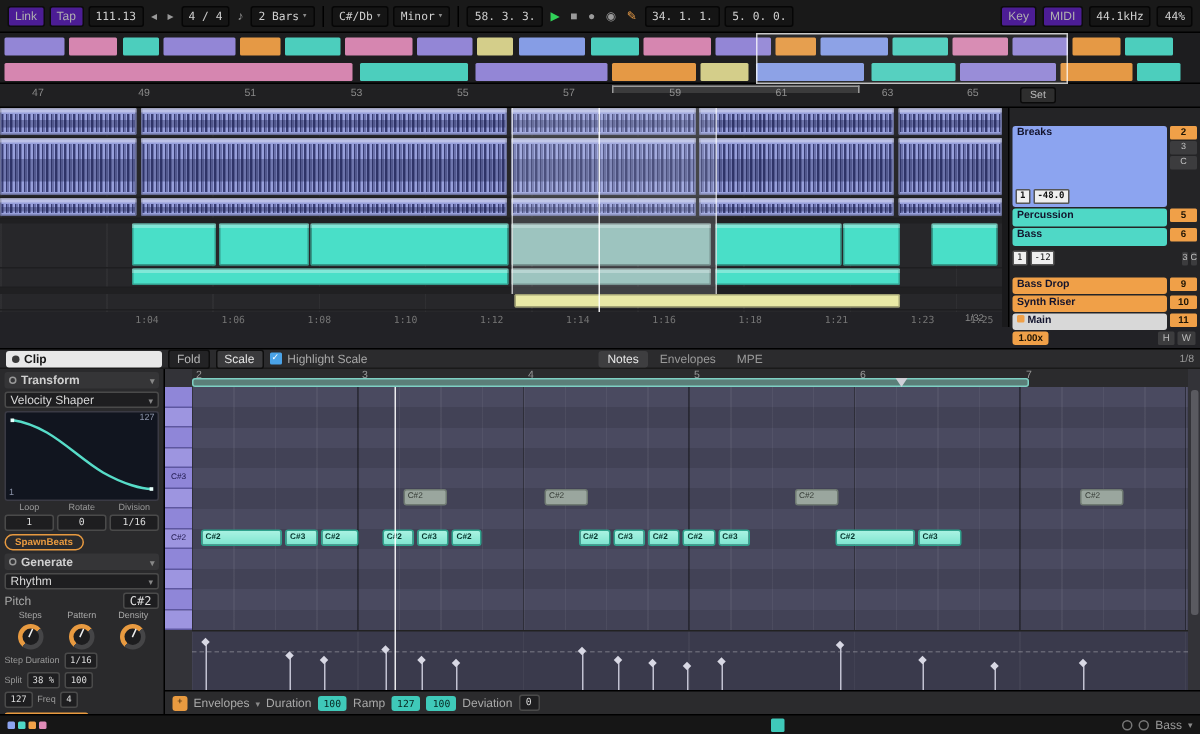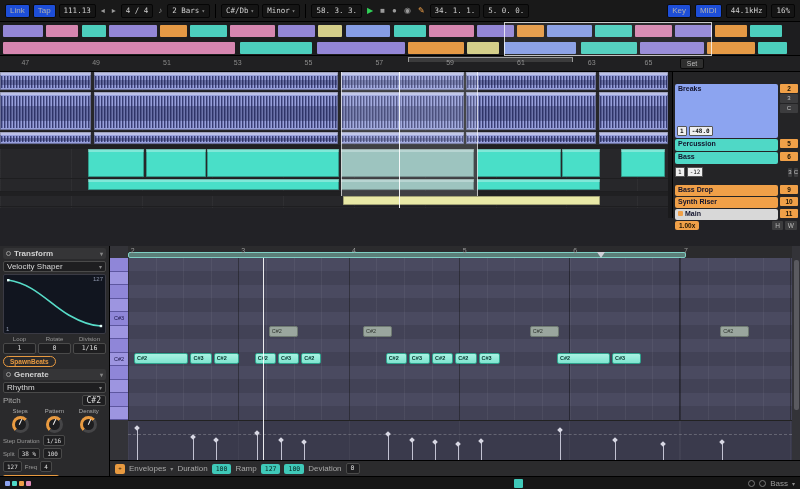--- a/index.html
+++ b/index.html
@@ -4,21 +4,21 @@
 <style>
   * { margin:0; padding:0; box-sizing:border-box; }
   html,body { background:#111; }
   body { font-family:"Liberation Sans", sans-serif; font-size:8px; color:#b8b8b8; }
   #app { position:relative; width:800px; height:489px; background:#222226; overflow:hidden; }
   .abs { position:absolute; }
 
   
   #transport { position:absolute; left:0; top:0; width:800px; height:22px; background:#191919;
     border-bottom:1px solid #000; display:flex; align-items:center; gap:3px; padding:0 5px; }
-  .tbtn { background:#1d4ed8; border:1px solid #0c0c0c; color:#b0b0b0; padding:1px 4px; border-radius:2px; line-height:10px; }
+  .tbtn { background:#4c1d95; border:1px solid #0c0c0c; color:#b0b0b0; padding:1px 4px; border-radius:2px; line-height:10px; }
   .lcd  { background:#151515; border:1px solid #060606; color:#cfcfcf; padding:1px 4px; border-radius:2px;
           font-family:"DejaVu Sans Mono", monospace; font-size:7.5px; line-height:10px; display:flex; gap:2px; align-items:center;}
   .vsep { width:1px; height:14px; background:#000; margin:0 2px; }
   .ticon { font-size:8px; color:#9a9a9a; padding:1px 2px; }
   .play  { color:#31d158; }
   .pencil{ color:#f0a048; }
   .rgroup{ margin-left:auto; display:flex; gap:4px; align-items:center; }
   .chev { font-size:6px; color:#8a8a8a; }
 
   
@@ -227,21 +227,21 @@
     <span class="lcd">
         <span>5. 0. 0.</span>
       </span>
     <div class="rgroup">
       <span class="tbtn">Key</span>
       <span class="tbtn">MIDI</span>
       <span class="lcd">
           <span>44.1kHz</span>
         </span>
       <span class="lcd">
-          <span>16%</span>
+          <span>44%</span>
         </span>
     </div>
   </div>
 
   <div id="overview">
     <div id="ov0" class="ovrow">
         <div class="seg" style="left: 0.4%; width: 5%; background: rgb(154, 140, 224);"></div>
         <div class="seg" style="left: 5.8%; width: 4%; background: rgb(224, 140, 184);"></div>
         <div class="seg" style="left: 10.2%; width: 3%; background: rgb(79, 216, 198);"></div>
         <div class="seg" style="left: 13.6%; width: 6%; background: rgb(154, 140, 224);"></div>
@@ -364,20 +364,34 @@
         </div>
         <div class="trow gap" style="height: 4px;"></div>
         <div class="trow yellow" style="height: 11px;">
           <div class="clip yellow" style="left: 51.4%; width: 38.4%;"></div>
         </div>
       </div>
     <div id="arrsel" style="left: 51%; width: 20.6%;"></div>
     <div id="arrplayhead" style="left: 59.8%;"></div>
   </div>
   <div id="arrscroll"></div>
+  <div id="timeticks">
+    <span id="gridlabel">1/32</span>
+  <div class="ttick" style="left: 13.5%;">1:04</div>
+      <div class="ttick" style="left: 22.1%;">1:06</div>
+      <div class="ttick" style="left: 30.7%;">1:08</div>
+      <div class="ttick" style="left: 39.3%;">1:10</div>
+      <div class="ttick" style="left: 47.9%;">1:12</div>
+      <div class="ttick" style="left: 56.5%;">1:14</div>
+      <div class="ttick" style="left: 65.1%;">1:16</div>
+      <div class="ttick" style="left: 73.7%;">1:18</div>
+      <div class="ttick" style="left: 82.3%;">1:21</div>
+      <div class="ttick" style="left: 90.9%;">1:23</div>
+      <div class="ttick" style="left: 96.8%;">1:25</div>
+    </div>
 
   <div id="plusbtn">+</div>
   <div id="mixer">
       <div class="mx-row" style="height: 54px;">
         <div class="mx-name" style="background: rgb(140, 164, 240);"><span>Breaks</span><div class="mx-fields">
             <div class="mx-field">1</div>
             <div class="mx-field">-48.0</div>
           </div></div>
         <div class="mx-ctr">
           <div class="badge">2</div>
@@ -424,20 +438,36 @@
         </div>
       </div>
     </div>
   <div id="zoomrow">
     <span id="zoomchip">1.00x</span>
     <span class="sp"></span>
     <span class="hw">H</span>
     <span class="hw">W</span>
   </div>
 
+  <div id="cliphdr">
+    <div id="cliptab">
+      <span class="dot"></span>
+      <span>Clip</span>
+    </div>
+    <span class="hbtn">Fold</span>
+    <span class="hbtn on">Scale</span>
+    <span class="cb">✓</span>
+    <span class="llabel">Highlight Scale</span>
+    <div id="tabsmid">
+        <div class="etab active">Notes</div>
+        <div class="etab">Envelopes</div>
+        <div class="etab">MPE</div>
+      </div>
+    <span id="grid8">1/8</span>
+  </div>
 
   <div id="device">
     <div class="dev-head">
       <span class="oc"></span>
       <span>Transform</span>
       <span class="ch">▾</span>
     </div>
     <div class="dev-sel">
       <span>Velocity Shaper</span>
       <span class="ch">▾</span>

